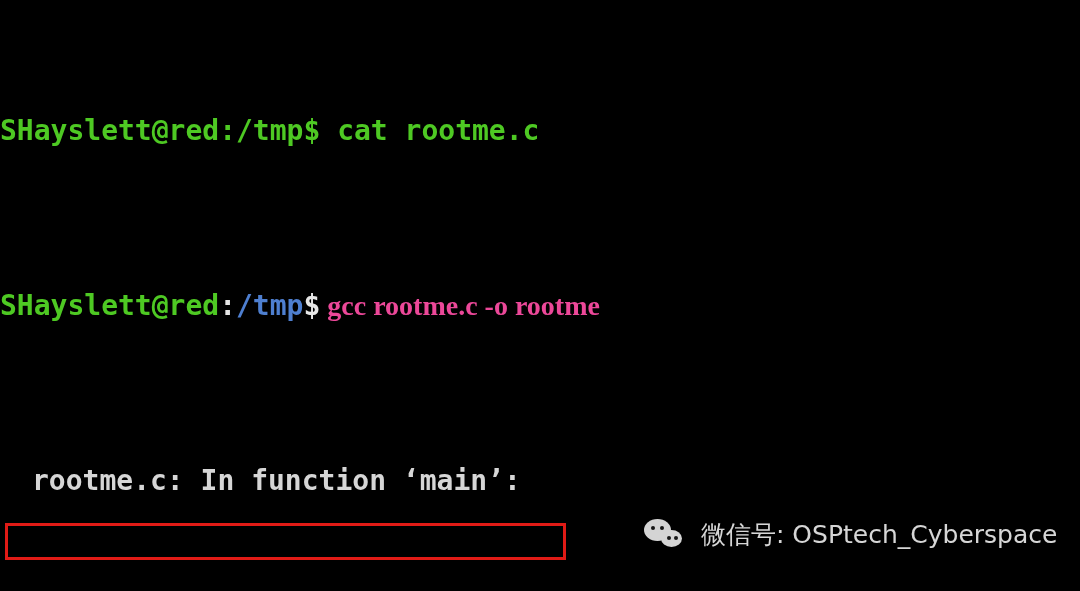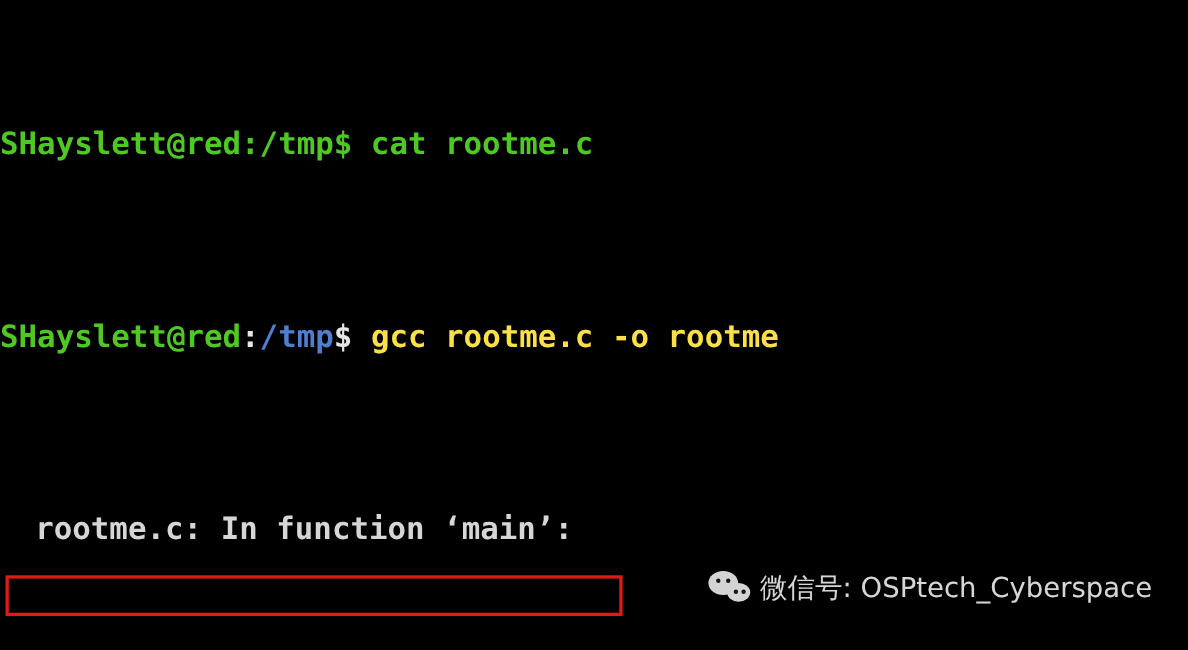--- a/index.html
+++ b/index.html
@@ -40,21 +40,21 @@
     height: 35px;
     white-space: pre;
     overflow: hidden;
     text-overflow: clip;
   }
 
   
   .user   { color: #4ec923; }   
   .punct  { color: #e6e6e6; }   
   .path   { color: #4e7fd0; }   
-  .cmd    { color: #fde047; }   
+  .cmd    { color: #ec4899; font-family: Liberation Serif, serif; }   
   .out    { color: #d6d6d6; padding-left: 32px; }
 
   
   #annotation-box {
     position: absolute;
     left: 5px;
     top: 523px;
     width: 561px;
     height: 37px;
     border: 3px solid #e01b16;
@@ -62,21 +62,21 @@
     pointer-events: none;
   }
 
   
   #watermark {
     position: absolute;
     left: 644px;
     top: 518px;
     display: flex;
     align-items: center;
-    gap: 7px;
+    gap: 17px;
     opacity: 0.88;
     pointer-events: none;
   }
   #watermark .wm-text {
     font-family: "DejaVu Sans", "Liberation Sans", sans-serif;
     font-size: 25px;
     font-weight: normal;
     color: #f4f4f4;
     white-space: nowrap;
     text-shadow: 0 0 2px rgba(0,0,0,0.85);

